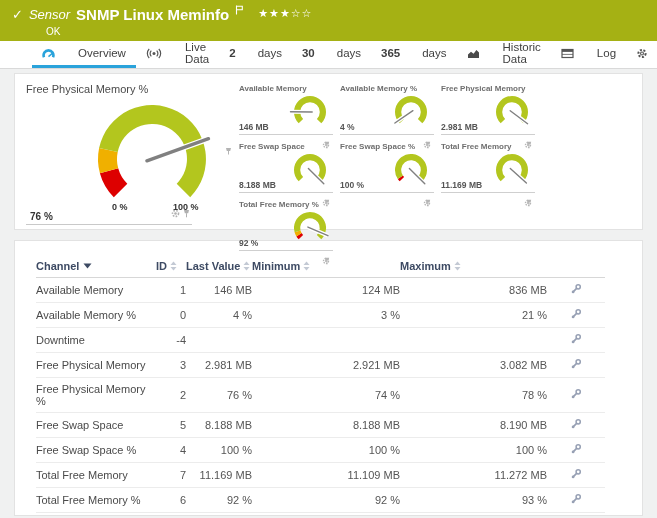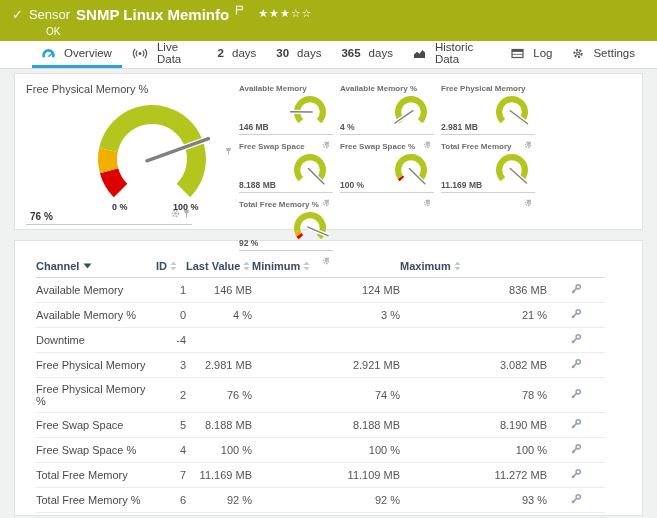--- a/index.html
+++ b/index.html
@@ -2,29 +2,29 @@
 <html><head>
 <meta charset="utf-8">
 <style>
   html,body{margin:0;padding:0}
   body{width:657px;height:518px;background:#f0f1f1;font-family:"Liberation Sans","DejaVu Sans",sans-serif;overflow:hidden;position:relative}
 
   
   .topbar{height:41px;background:#a5b114;color:#fff;box-sizing:border-box;padding:4px 0 0 12px}
   .topbar-line1{display:flex;align-items:center;gap:6px;height:20px}
   .check{font-family:"DejaVu Sans",sans-serif;font-weight:bold;font-size:13px;line-height:1}
-  .type-label{font-size:13px}
+  .type-label{font-style:italic;font-size:13px}
   .sensor-title{font-weight:bold;font-size:15px}
   .flag-icon{margin-top:-8px}
   .stars{font-family:"DejaVu Sans",sans-serif;font-size:11px;letter-spacing:1px;margin-left:8px;margin-top:-2px;cursor:pointer}
   .status-ok{font-size:10px;font-weight:normal;margin-left:34px;margin-top:2px}
 
   
   .tabbar{height:27px;background:#fff;border-bottom:1px solid #d9d9d9;display:flex;justify-content:space-between;align-items:stretch;padding:0 12px 0 32px}
-  .tab{display:flex;align-items:center;gap:9px;font-size:11.5px;color:#3f3f3f;padding:0 10px;cursor:pointer;border-bottom:3px solid transparent;box-sizing:border-box}
+  .tab{display:flex;align-items:center;gap:23px;font-size:11.5px;color:#3f3f3f;padding:0 10px;cursor:pointer;border-bottom:3px solid transparent;box-sizing:border-box}
   .tab.active{border-bottom-color:#2aa3db}
   .tab b{margin-right:-1px}
   .tab .tab-icon{display:flex;align-items:center}
 
   
   .content{padding:4px 14px 4px}
   .panel{background:#fff;border:1px solid #e2e2e2;box-sizing:border-box}
   .panel.gauges{height:157px;display:flex;padding:9px 0 0 11px}
 
   .big-gauge{width:196px;position:relative;flex-shrink:0}

